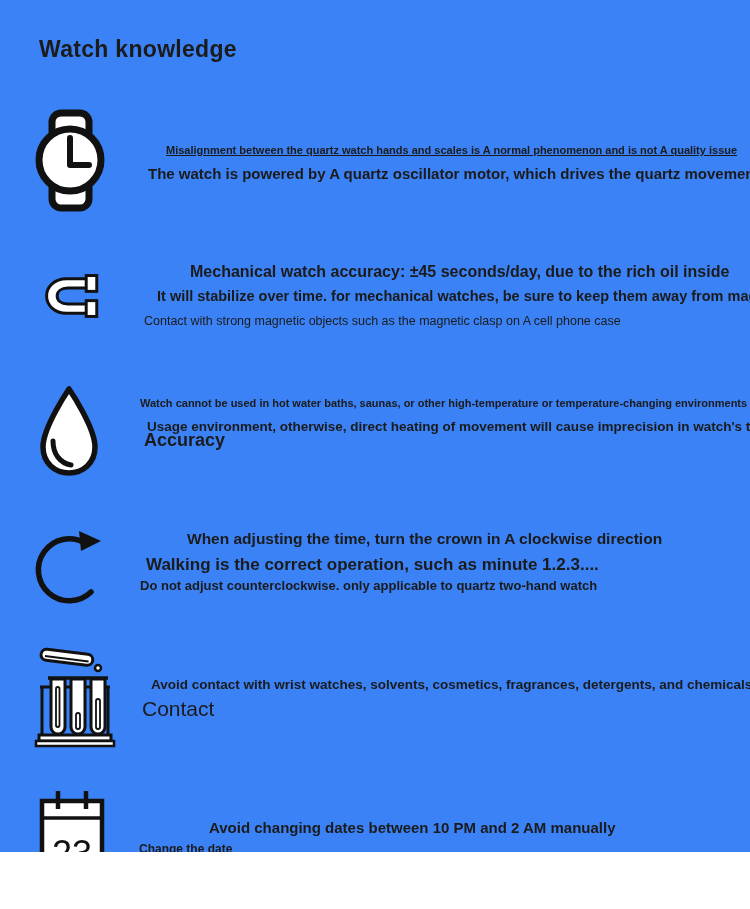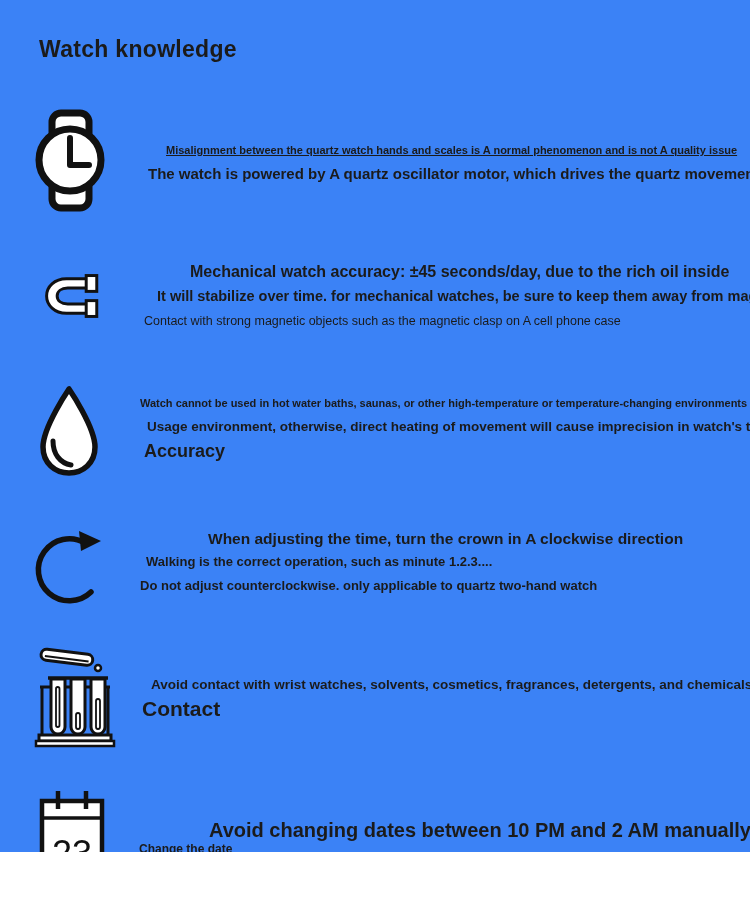--- a/index.html
+++ b/index.html
@@ -11,27 +11,27 @@
   .title { left:39px; top:36px; font-size:23px; font-weight:700; letter-spacing:0.3px; }
 
   
   .s1l1 { left:166px; top:144px; font-size:11px;   font-weight:700;text-decoration:underline; }
   .s1l2 { left:148px; top:165px; font-size:15px;   font-weight:700; }
   .s2l1 { left:150px; top:263px; font-size:16px;   font-weight:700;margin-left:40px; }
   .s2l2 { left:157px; top:288px; font-size:14.5px; font-weight:700; }
   .s2l3 { left:144px; top:314px; font-size:12.5px; font-weight:400; }
   .s3l1 { left:140px; top:397px; font-size:11px;   font-weight:700; }
   .s3l2 { left:147px; top:419px; font-size:13.5px; font-weight:700; }
-  .s3l3 { left:144px; top:441px; font-size:18px;   font-weight:700; }
-  .s4l1 { left:208px; top:530px; font-size:15.5px; font-weight:700; }
-  .s4l2 { left:146px; top:555px; font-size:13px; font-weight:700; }
+  .s3l3 { left:144px; top:430px; font-size:18px;   font-weight:700; }
+  .s4l1 { left:187px; top:530px; font-size:15.5px; font-weight:700; }
+  .s4l2 { left:146px; top:555px; font-size:17px; font-weight:700; }
   .s4l3 { left:140px; top:579px; font-size:13px; font-weight:700; }
   .s5l1 { left:151px; top:677px; font-size:13.5px; font-weight:700; }
-  .s5l2 { left:142px; top:697px; font-size:21px;   font-weight:700; }
-  .s6l1 { left:209px; top:819px; font-size:20px; font-weight:700; }
+  .s5l2 { left:142px; top:697px; font-size:21px;   font-weight:400; }
+  .s6l1 { left:209px; top:819px; font-size:15px; font-weight:700; }
   .s6l2 { left:139px; top:843px; font-size:12px; font-weight:700; }
 
   
   .icon { position:absolute; display:block; }
   .i1 { left:33px; top:108px; width:75px; height:105px; }
   .i2 { left:40px; top:261px; width:66px; height:70px; }
   .i3 { left:33px; top:383px; width:72px; height:95px; }
   .i4 { left:33px; top:518px; width:76px; height:93px; }
   .i5 { left:34px; top:641px; width:82px; height:107px; }
   .i6 { left:38px; top:787px; width:68px; height:98px; }

